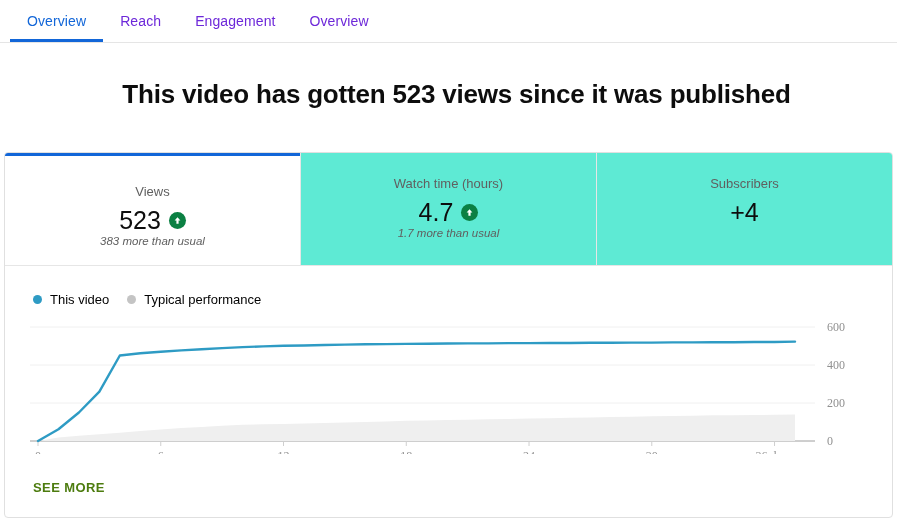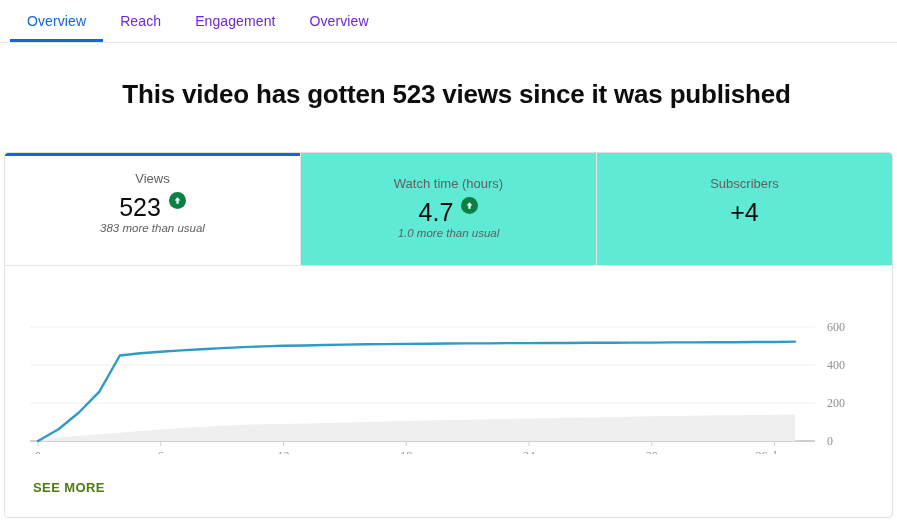--- a/index.html
+++ b/index.html
@@ -76,30 +76,31 @@
     flex: 1 1 0;
     background: #5eead4;
     text-align: center;
     padding-top: 23px;
     cursor: pointer;
   }
   .metric + .metric { border-left: 1px solid #e6e6e6; }
   .metric.selected {
     background: #ffffff;
     border-top: 3px solid #1266d8;
-    padding-top: 15px;
+    padding-top: 28px;
   }
   .metric-label {
     font-size: 13px;
     color: #606060;
     line-height: 16px;
   }
   .metric-value-row {
     margin-top: 5px;
     display: flex;
+    align-items: center;
     justify-content: center;
     gap: 8px;
     height: 30px;
   }
   .metric-value {
     font-size: 25px;
     color: #0d0d0d;
     line-height: 30px;
   }
   .up-badge {
@@ -200,35 +201,45 @@
     <div class="metric">
       <div class="metric-label">Watch time (hours)</div>
       <div class="metric-value-row">
         <span class="metric-value">4.7</span>
         <span class="up-badge">
           <svg width="11" height="11" viewBox="0 0 11 11">
               <path d="M5.5 2.2 L8.4 5.6 H6.6 V8.8 H4.4 V5.6 H2.6 Z" fill="#ffffff"></path>
             </svg>
         </span>
       </div>
-      <div class="metric-sub">1.0 more than usual</div>
+      <div class="metric-sub">1.7 more than usual</div>
     </div>
 
     <div class="metric">
       <div class="metric-label">Subscribers</div>
       <div class="metric-value-row">
         <span class="metric-value">+4</span>
       </div>
       <div class="metric-sub"></div>
     </div>
 
   </div>
 
   <div id="chart-block">
 
+    <div id="legend">
+      <div class="legend-item">
+        <span class="legend-dot" style="background:#2e9bc4"></span>
+        <span>This video</span>
+      </div>
+      <div class="legend-item">
+        <span class="legend-dot" style="background:#c4c4c4"></span>
+        <span>Typical performance</span>
+      </div>
+    </div>
 
     <div id="chart-area">
       <svg id="chart-svg" width="889" height="140">
           <line x1="25" y1="127" x2="810" y2="127" stroke="#9e9e9e" stroke-width="1"></line>
           <line x1="25" y1="89" x2="810" y2="89" stroke="#f0f0f0" stroke-width="1"></line>
           <line x1="25" y1="51" x2="810" y2="51" stroke="#f0f0f0" stroke-width="1"></line>
           <line x1="25" y1="13" x2="810" y2="13" stroke="#f0f0f0" stroke-width="1"></line>
           <text x="822" y="131" fill="#909090" font-size="12" font-family="&quot;Liberation Serif&quot;, serif">0</text>
           <text x="822" y="93" fill="#909090" font-size="12" font-family="&quot;Liberation Serif&quot;, serif">200</text>
           <text x="822" y="55" fill="#909090" font-size="12" font-family="&quot;Liberation Serif&quot;, serif">400</text>

